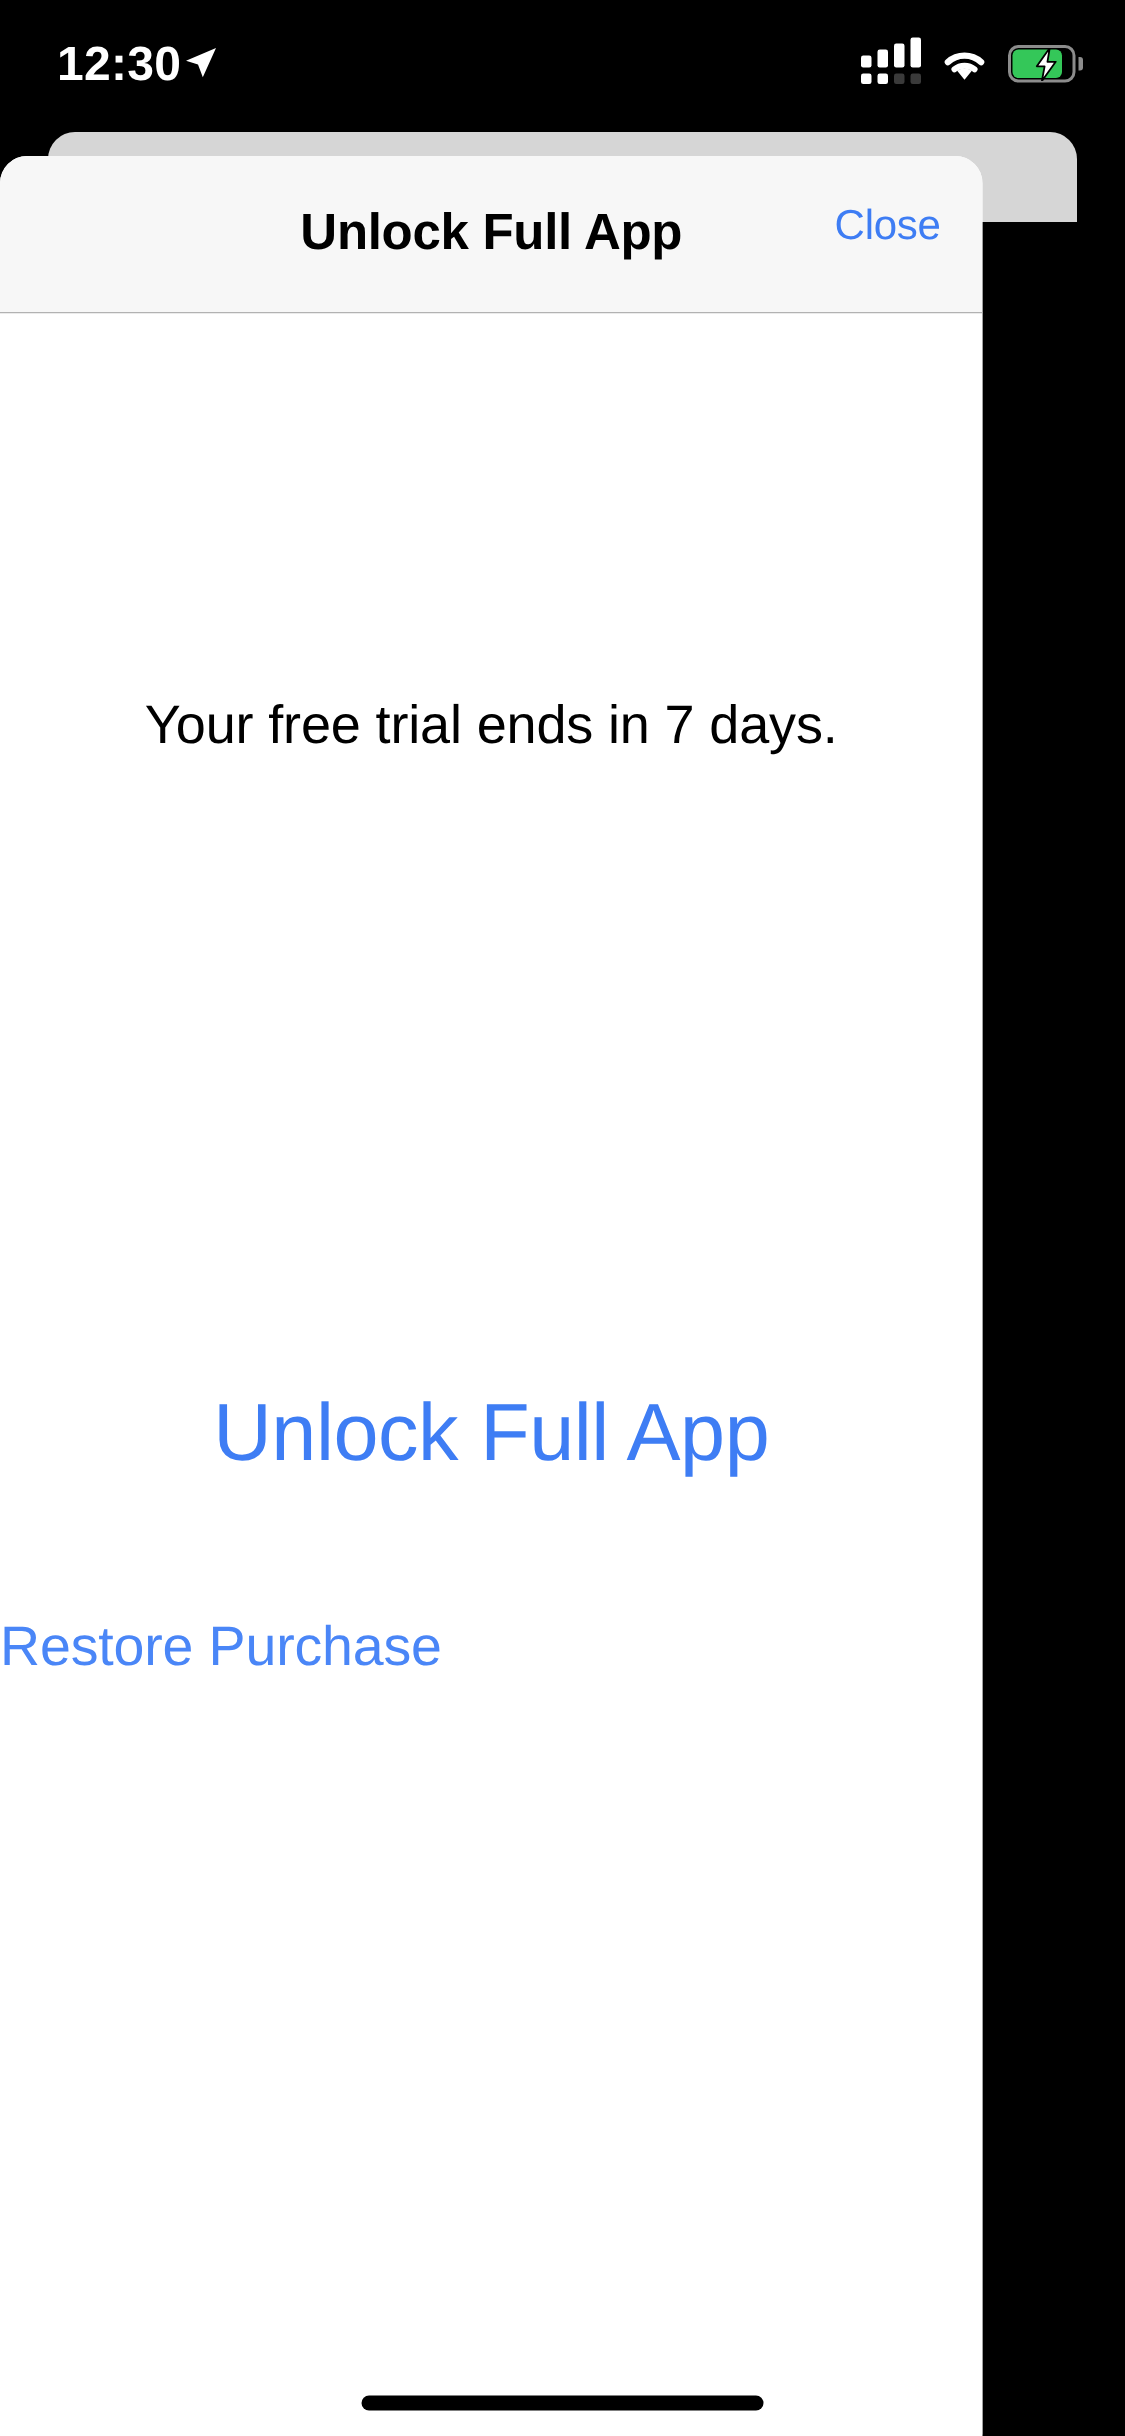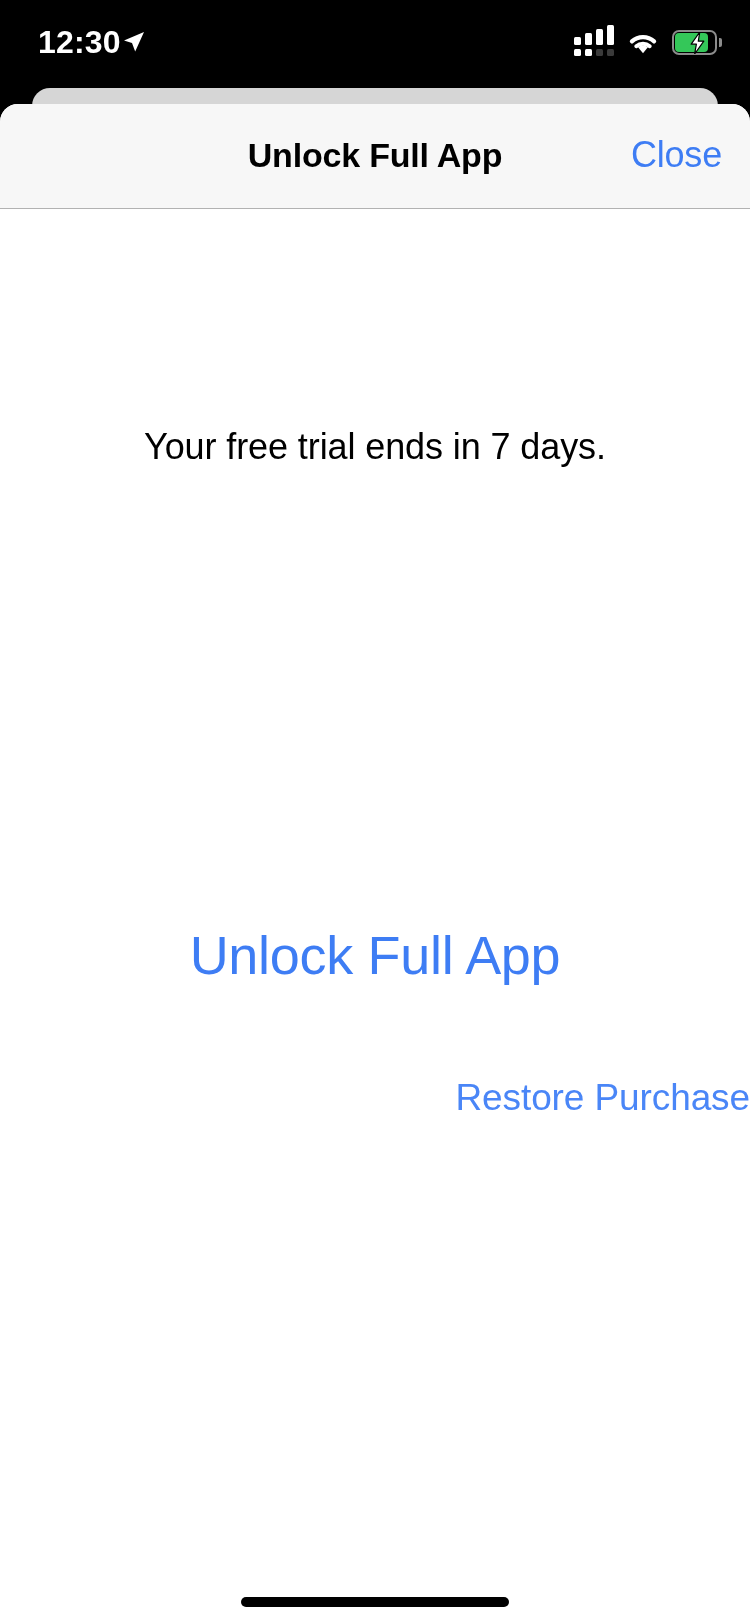--- a/index.html
+++ b/index.html
@@ -95,21 +95,21 @@
     width:686px; height:60px;
     background:#D6D6D6;
     border-radius:18px 18px 0 0;
     z-index:10;
   }
 
   
   #sheet {
     position:absolute;
     left:0; top:104px;
-    width:750px; height:1520px;
+    width:655px; height:1520px;
     background:#FFFFFF;
     border-radius:18px 18px 0 0;
     overflow:hidden;
     z-index:20;
   }
 
   #nav-bar {
     position:relative;
     height:105px;
     background:#F7F7F7;
@@ -120,61 +120,62 @@
     left:0; right:0; top:32px;
     text-align:center;
     font-size:34px;
     font-weight:700;
     color:#000;
     letter-spacing:-0.2px;
   }
   #close-button {
     position:absolute;
     right:28px; top:30px;
-    font-size:36px;
+    font-size:28px;
     font-weight:400;
     color:#3E7DF4;
     letter-spacing:-0.2px;
     cursor:pointer;
   }
 
   #sheet-body {
     position:relative;
     height:1414px;
     background:#fff;
   }
 
   .para {
     position:absolute;
     left:40px; right:40px;
     text-align:center;
     color:#000;
     font-size:36px;
     line-height:47px;
     letter-spacing:-0.1px;
+    margin-top:36px;
   }
   #trial-line   { top:214px; }
   #gesture-line { top:306px; }
   #price-line   { top:445px; }
 
   #unlock-button {
     position:absolute;
     left:0; right:0; top:715px;
     text-align:center;
     font-size:54px;
     font-weight:400;
     color:#3E7DF4;
     letter-spacing:-0.3px;
     cursor:pointer;
   }
 
   #restore-button {
     position:absolute;
     left:0; right:0; top:868px;
-    text-align:right;
+    text-align:left;
     font-size:37px;
     font-weight:400;
     color:#4A86F7;
     letter-spacing:-0.1px;
     cursor:pointer;
   }
 
   
   #home-indicator {
     position:absolute;

